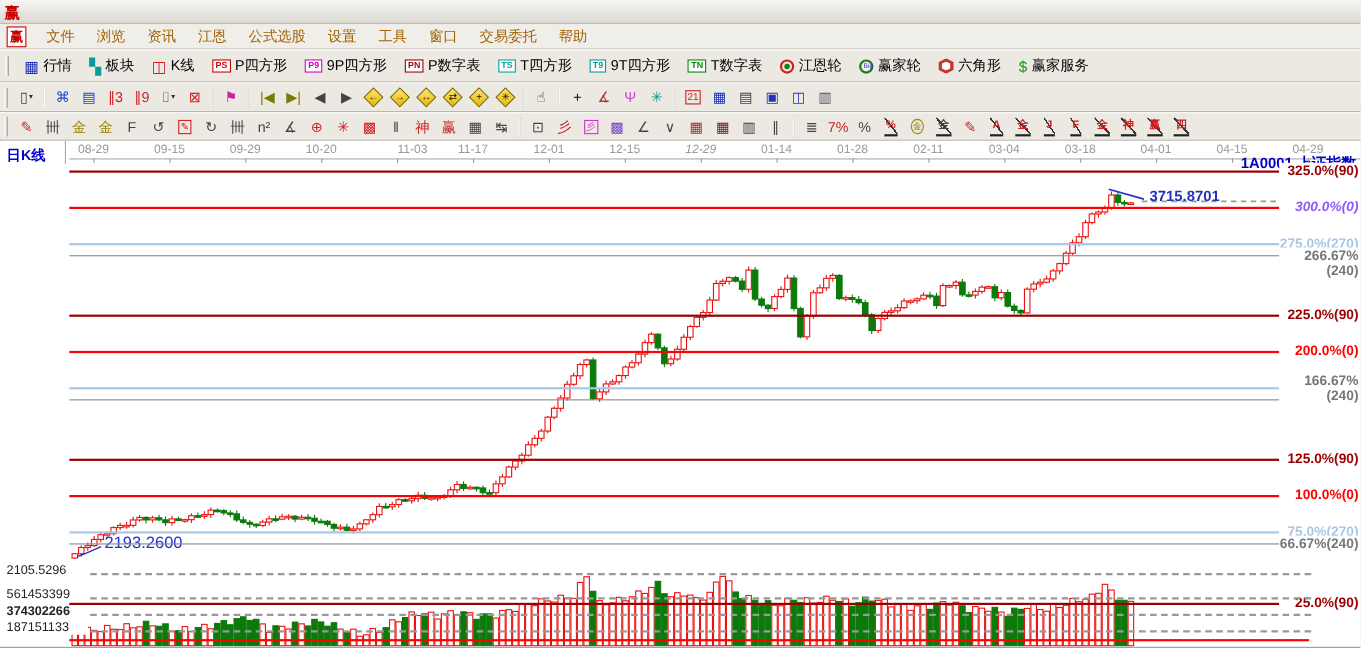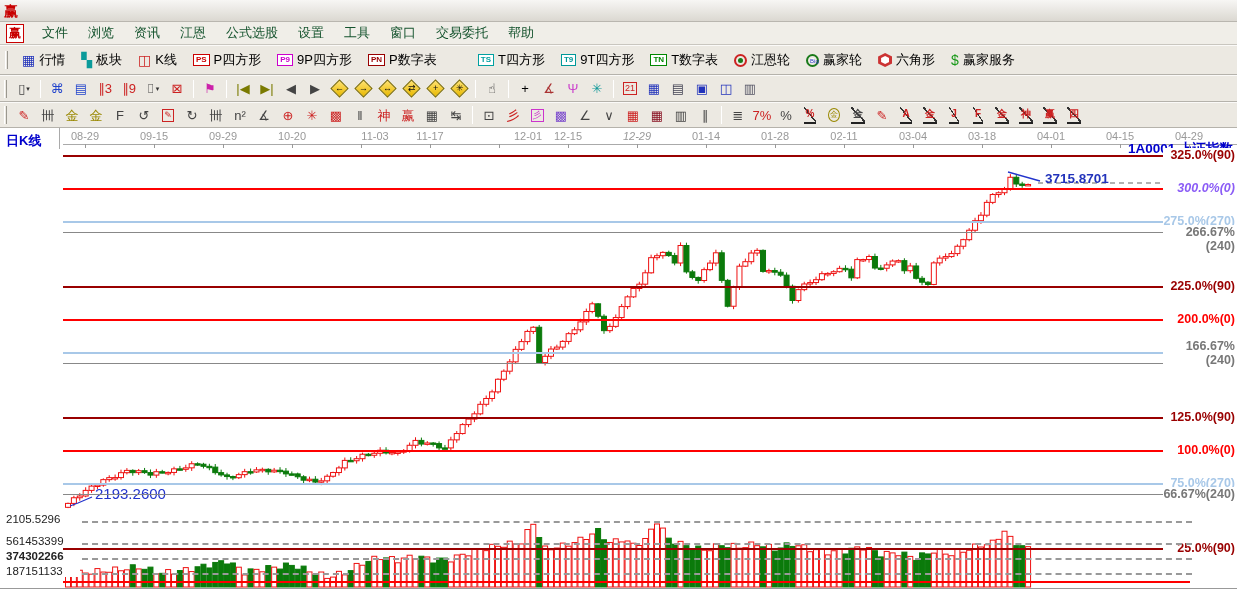--- a/index.html
+++ b/index.html
@@ -9,21 +9,21 @@
 
   
   .titlebar { height:22px; background:linear-gradient(#f7f6f4,#dbd8d1); border-bottom:1px solid #b9b6af;
     display:flex; align-items:center; padding:0 4px; gap:5px; }
   .titlebar .logo { color:#c80000; font-weight:bold; font-size:14px; line-height:14px; }
   .titlebar .title { font-size:12.5px; color:#111; }
 
   
   .menubar { height:23px; background:#f0eee8; border-bottom:1px solid #c9c6bf; display:flex; align-items:center; padding:0 6px; gap:2px; }
   .menubar .logo { color:#c80000; font-weight:bold; border:1px solid #c80000; font-size:12px; padding:0 2px; margin-right:6px; background:#fff;}
-  .menu-item { padding:2px 10px; color:#14532d; cursor:default; }
+  .menu-item { padding:2px 10px; color:#a16207; cursor:default; }
 
   
   .toolbar1 { height:30px; background:#ece9e2; border-bottom:1px solid #b5b2ab; border-top:1px solid #fbfaf8;
     display:flex; align-items:center; padding:0 4px; gap:2px; }
   .tb1-btn { display:flex; align-items:center; gap:4px; padding:3px 7px; border:1px solid transparent; cursor:default; }
   .badge { font-size:8px; font-weight:bold; border:1px solid; padding:0 2px; line-height:10px; background:#fff; }
   .glyph16 { font-size:14px; line-height:15px; }
   .circle-icon { width:13px; height:13px; border-radius:50%; border:2px solid #c22; position:relative; }
   .circle-icon i { position:absolute; inset:2px; border-radius:50%; background:#1a7a1a; }
   .circle-icon.green { border-color:#1a7a1a; }
@@ -112,21 +112,21 @@
         </span>
         <span class="tb1-btn">
           <span class="badge" style="color: rgb(204, 0, 204); border-color: rgb(204, 0, 204);">P9</span>
           <span>9P四方形</span>
         </span>
         <span class="tb1-btn">
           <span class="badge" style="color: rgb(153, 0, 0); border-color: rgb(153, 0, 0);">PN</span>
           <span>P数字表</span>
         </span>
         <span class="tb1-btn">
-          <span class="badge" style="color: rgb(0, 160, 160); border-color: rgb(0, 160, 160); margin-left: 25px;">TS</span>
+          <span class="badge" style="color: rgb(0, 160, 160); border-color: rgb(0, 160, 160);">TS</span>
           <span>T四方形</span>
         </span>
         <span class="tb1-btn">
           <span class="badge" style="color: rgb(0, 153, 153); border-color: rgb(0, 153, 153);">T9</span>
           <span>9T四方形</span>
         </span>
         <span class="tb1-btn">
           <span class="badge" style="color: rgb(0, 136, 0); border-color: rgb(0, 136, 0);">TN</span>
           <span>T数字表</span>
         </span>
@@ -918,21 +918,21 @@
       <span class="date-label" style="left: 154px;">09-15</span>
       <span class="date-tick" style="left: 154px;"></span>
       <span class="date-label" style="left: 223px;">09-29</span>
       <span class="date-tick" style="left: 223px;"></span>
       <span class="date-label" style="left: 292px;">10-20</span>
       <span class="date-tick" style="left: 292px;"></span>
       <span class="date-label" style="left: 375px;">11-03</span>
       <span class="date-tick" style="left: 361px;"></span>
       <span class="date-label" style="left: 430px;">11-17</span>
       <span class="date-tick" style="left: 430px;"></span>
-      <span class="date-label" style="left: 499px; margin-left: 29px;">12-01</span>
+      <span class="date-label" style="left: 499px;">12-01</span>
       <span class="date-tick" style="left: 499px;"></span>
       <span class="date-label" style="left: 568px;">12-15</span>
       <span class="date-tick" style="left: 568px;"></span>
       <span class="date-label" style="left: 637px; font-style: italic;">12-29</span>
       <span class="date-tick" style="left: 637px;"></span>
       <span class="date-label" style="left: 706px;">01-14</span>
       <span class="date-tick" style="left: 706px;"></span>
       <span class="date-label" style="left: 775px;">01-28</span>
       <span class="date-tick" style="left: 775px;"></span>
       <span class="date-label" style="left: 844px;">02-11</span>

